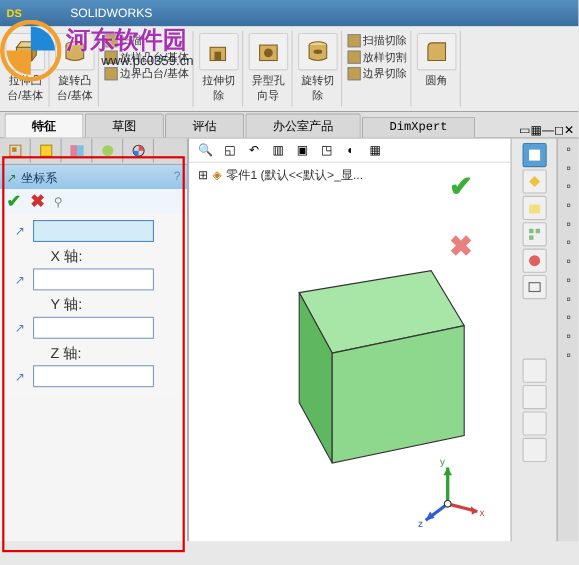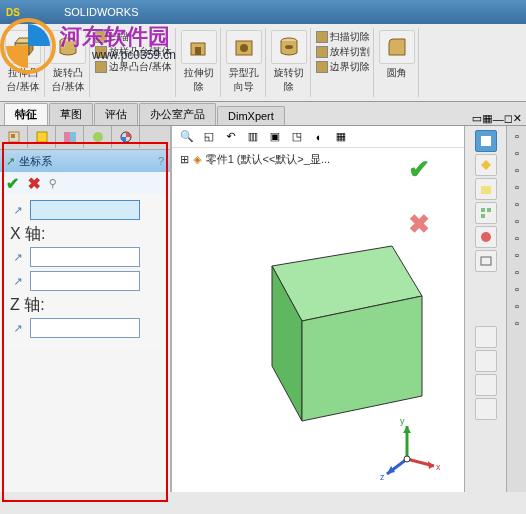--- a/index.html
+++ b/index.html
@@ -16,41 +16,41 @@
 .main-toolbar { height: 78px; background: #ececec; border-bottom: 1px solid #999; display: flex; padding: 4px 2px; gap: 2px; }
 .tool-group { display: flex; flex-direction: column; align-items: center; padding: 2px 3px; border-right: 1px solid #ccc; }
 .tool-group.small { flex-direction: column; gap: 1px; }
 .bigicon { width: 36px; height: 34px; background: #f0f0f0; border: 1px solid #d0d0d0; border-radius: 2px; display: flex; align-items: center; justify-content: center; position: relative; }
 .toollabel { font-size: 10px; text-align: center; color: #333; margin-top: 2px; white-space: nowrap; }
 .sub-items { display: flex; flex-direction: column; gap: 1px; font-size: 10px; color: #333; }
 .sub-items div { display: flex; align-items: center; gap: 2px; white-space: nowrap; }
 .sq { width: 12px; height: 12px; background: #c0a050; border: 1px solid #888; display: inline-block; }
 
 .tabs-row { height: 24px; background: #e0e0e0; border-bottom: 1px solid #999; display: flex; align-items: flex-end; padding: 0 4px; }
-.tab { padding: 3px 10px; font-size: 11px; background: #d8d8d8; border: 1px solid #aaa; border-bottom: none; margin-right: 1px; border-radius: 2px 2px 0 0; cursor: pointer; }
+.tab { padding: 3px 24px; font-size: 11px; background: #d8d8d8; border: 1px solid #aaa; border-bottom: none; margin-right: 1px; border-radius: 2px 2px 0 0; cursor: pointer; font-family: Liberation Mono, monospace; }
 .tab.active { background: #f6f6f6; font-weight: bold; }
 
 .workspace { display: flex; height: 366px; }
 
 .left-panel { width: 172px; background: #f5f5f5; border-right: 2px solid #b0b0b0; position: relative; }
 .red-box { position: absolute; left: 2px; top: 142px; width: 166px; height: 360px; border: 2px solid #e00000; pointer-events: none; z-index: 40; }
 
 .panel-tabs { height: 24px; background: #d8d8d8; display: flex; border-bottom: 1px solid #aaa; }
 .panel-tabs .pt { width: 28px; height: 22px; display: flex; align-items: center; justify-content: center; border-right: 1px solid #aaa; cursor: pointer; }
 
 .prop-header { height: 22px; background: linear-gradient(#b8d8f0, #95c5e8); display: flex; align-items: center; padding: 0 6px; font-size: 11px; color: #143560; justify-content: space-between; }
 .prop-header .ph-title { display: flex; align-items: center; gap: 4px; }
 
 .prop-buttons { height: 22px; display: flex; align-items: center; padding: 0 6px; gap: 8px; background: #eef5fb; }
 
 .section-hdr { height: 20px; background: linear-gradient(#d0e4f4, #b8d6ec); padding: 0 6px; display: flex; align-items: center; justify-content: space-between; font-size: 11px; color: #1a3a5a; border-top: 1px solid #a0c0da; border-bottom: 1px solid #a0c0da; }
 
 .section-body { padding: 6px 10px; background: #f6f6f6; }
 .field-row { margin-bottom: 4px; }
-.field-row .lbl { font-size: 16px; color: #333; display: block; margin-bottom: 2px; }
+.field-row .lbl { font-size: 13px; color: #333; display: block; margin-bottom: 2px; margin-left: 36px; }
 .field-row .inp-wrap { display: flex; align-items: center; gap: 4px; }
 .field-row input { width: 110px; height: 20px; border: 1px solid #7a9cbf; background: #fff; font-size: 10px; padding: 0 3px; }
 .field-row input.active { background: #d4ecf8; border: 1px solid #4a8cc8; }
 .axis-icon { width: 16px; height: 16px; display: inline-flex; align-items: center; justify-content: center; color: #5080b0; }
 
 .canvas-area { flex: 1; background: #fff; position: relative; }
 .canvas-toolbar { height: 22px; display: flex; align-items: center; gap: 4px; padding: 0 6px; border-bottom: 1px solid #ddd; }
 .canvas-toolbar .cb { width: 18px; height: 18px; display: flex; align-items: center; justify-content: center; cursor: pointer; }
 
 .tree-line { padding: 4px 8px; font-size: 11px; color: #333; display: flex; align-items: center; gap: 4px; }
@@ -256,20 +256,21 @@
         </div>
       </div>
       <div class="field-row">
         <span class="lbl">X 轴:</span>
         <div class="inp-wrap">
           <span class="axis-icon">↗</span>
           <input value="" style="">
         </div>
       </div>
       <div class="field-row">
+        <span class="lbl">Y 轴:</span>
         <div class="inp-wrap">
           <span class="axis-icon">↗</span>
           <input value="" style="">
         </div>
       </div>
       <div class="field-row">
         <span class="lbl">Z 轴:</span>
         <div class="inp-wrap">
           <span class="axis-icon">↗</span>
           <input value="" style="">

